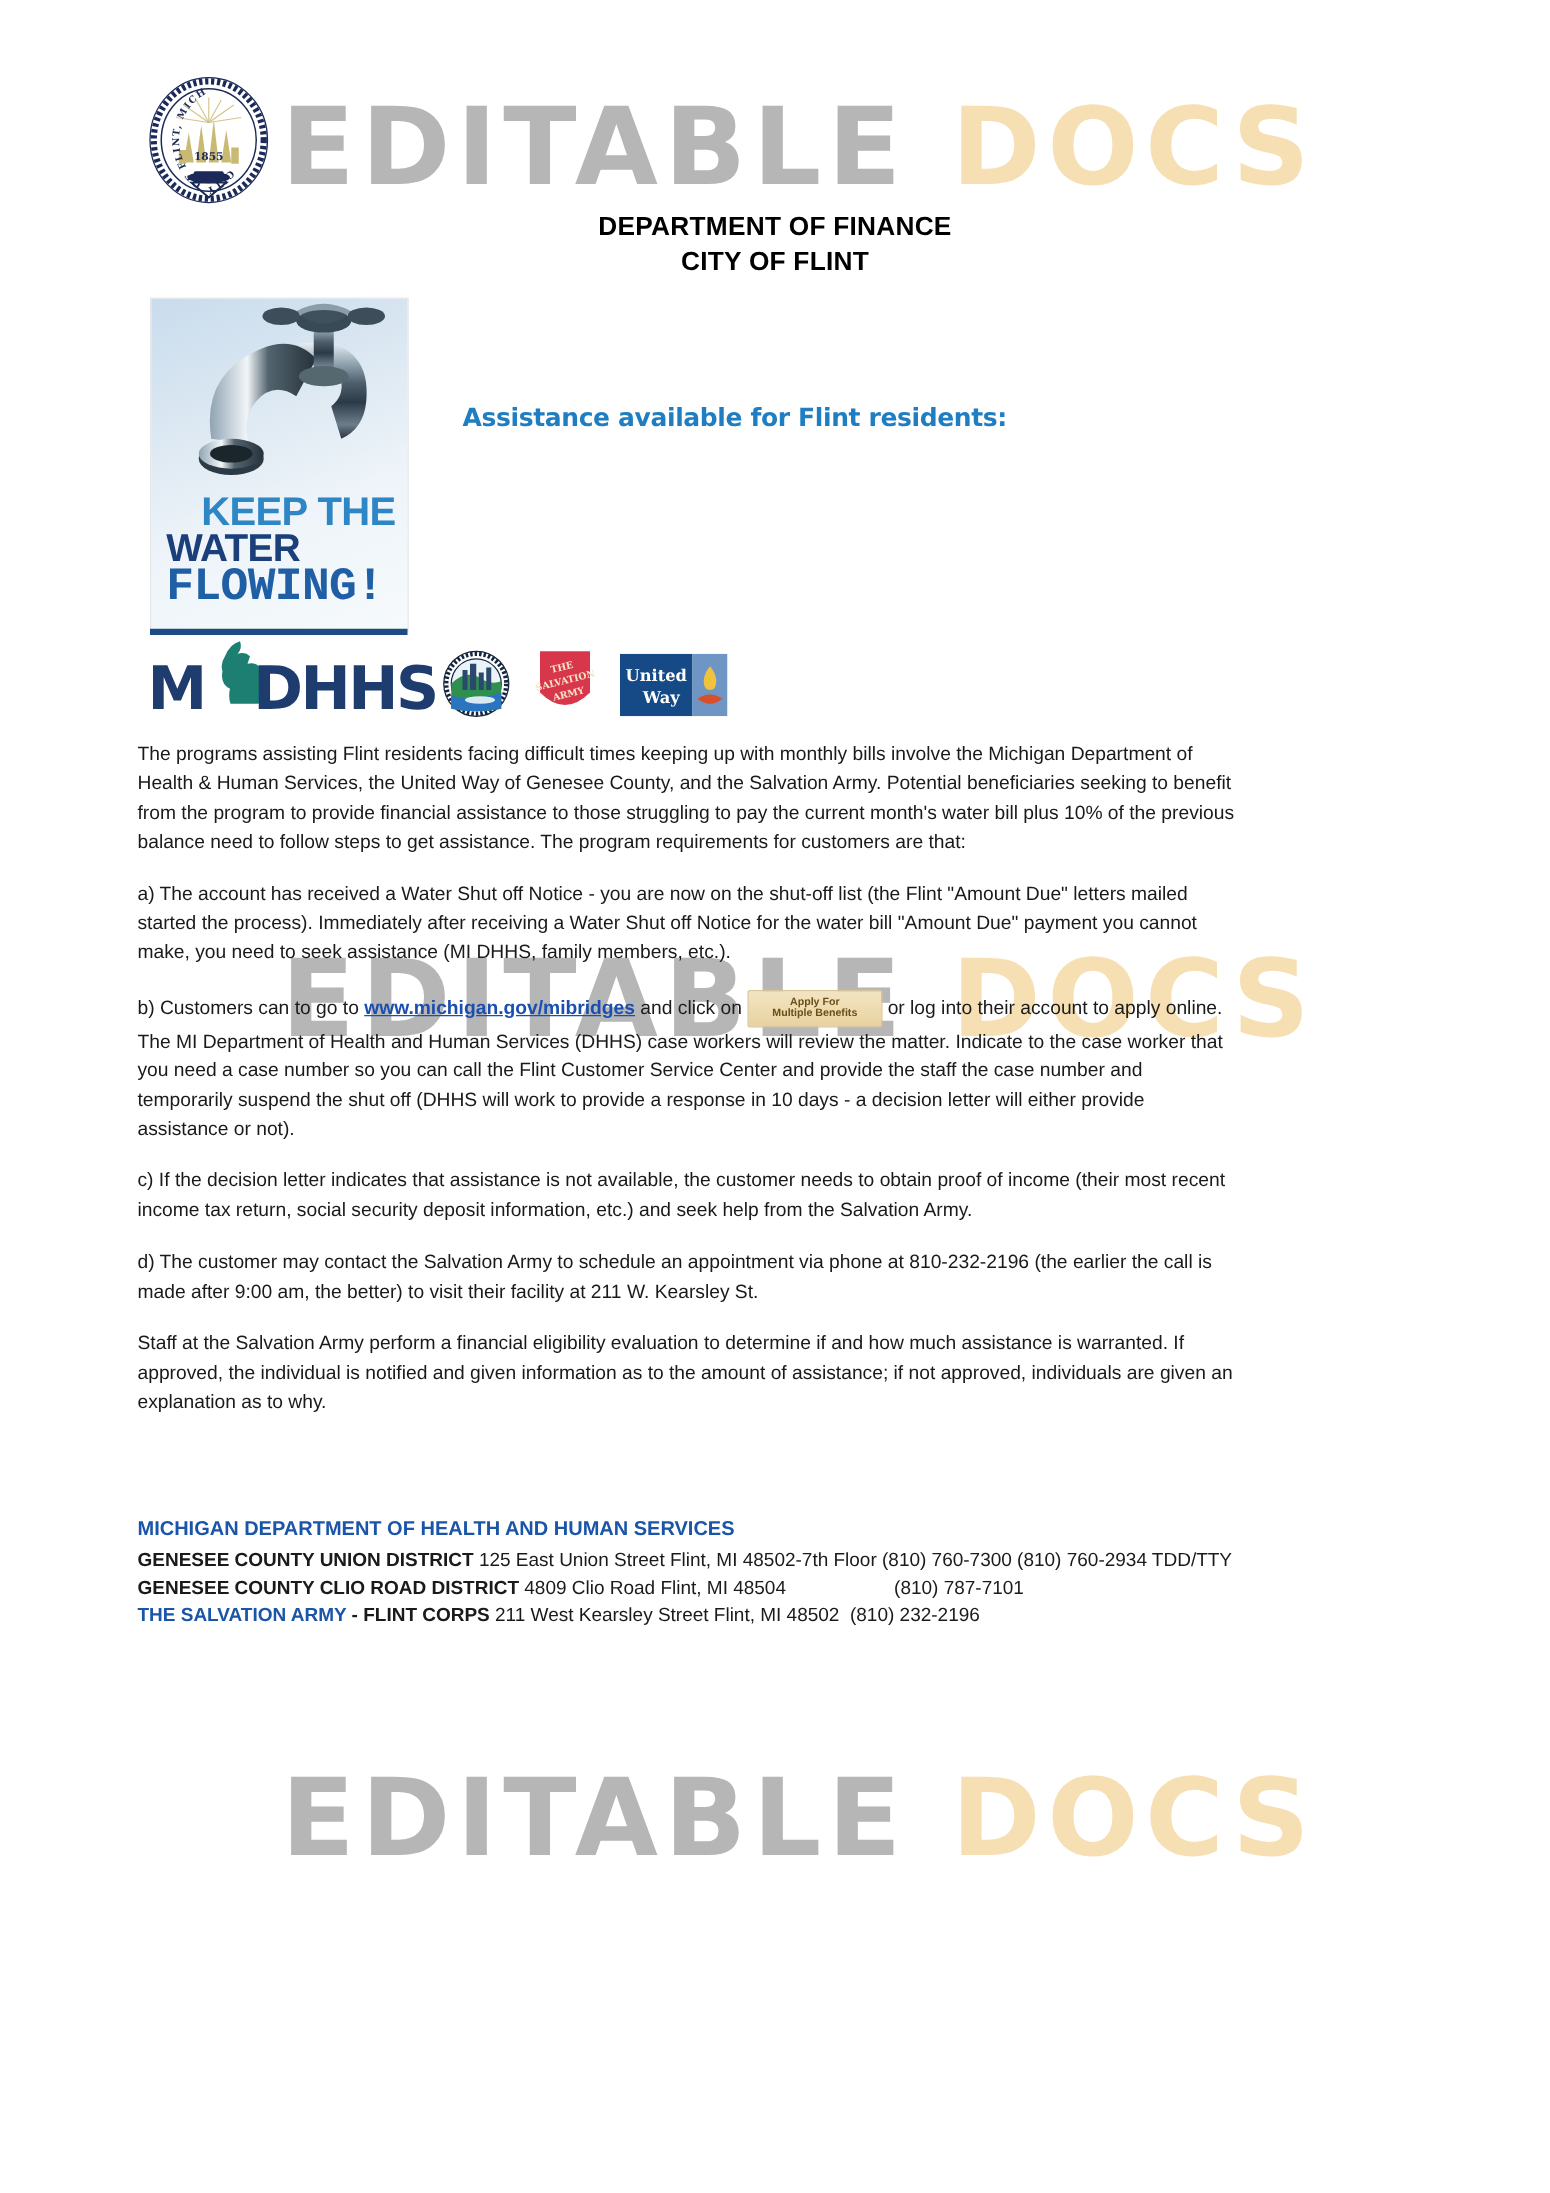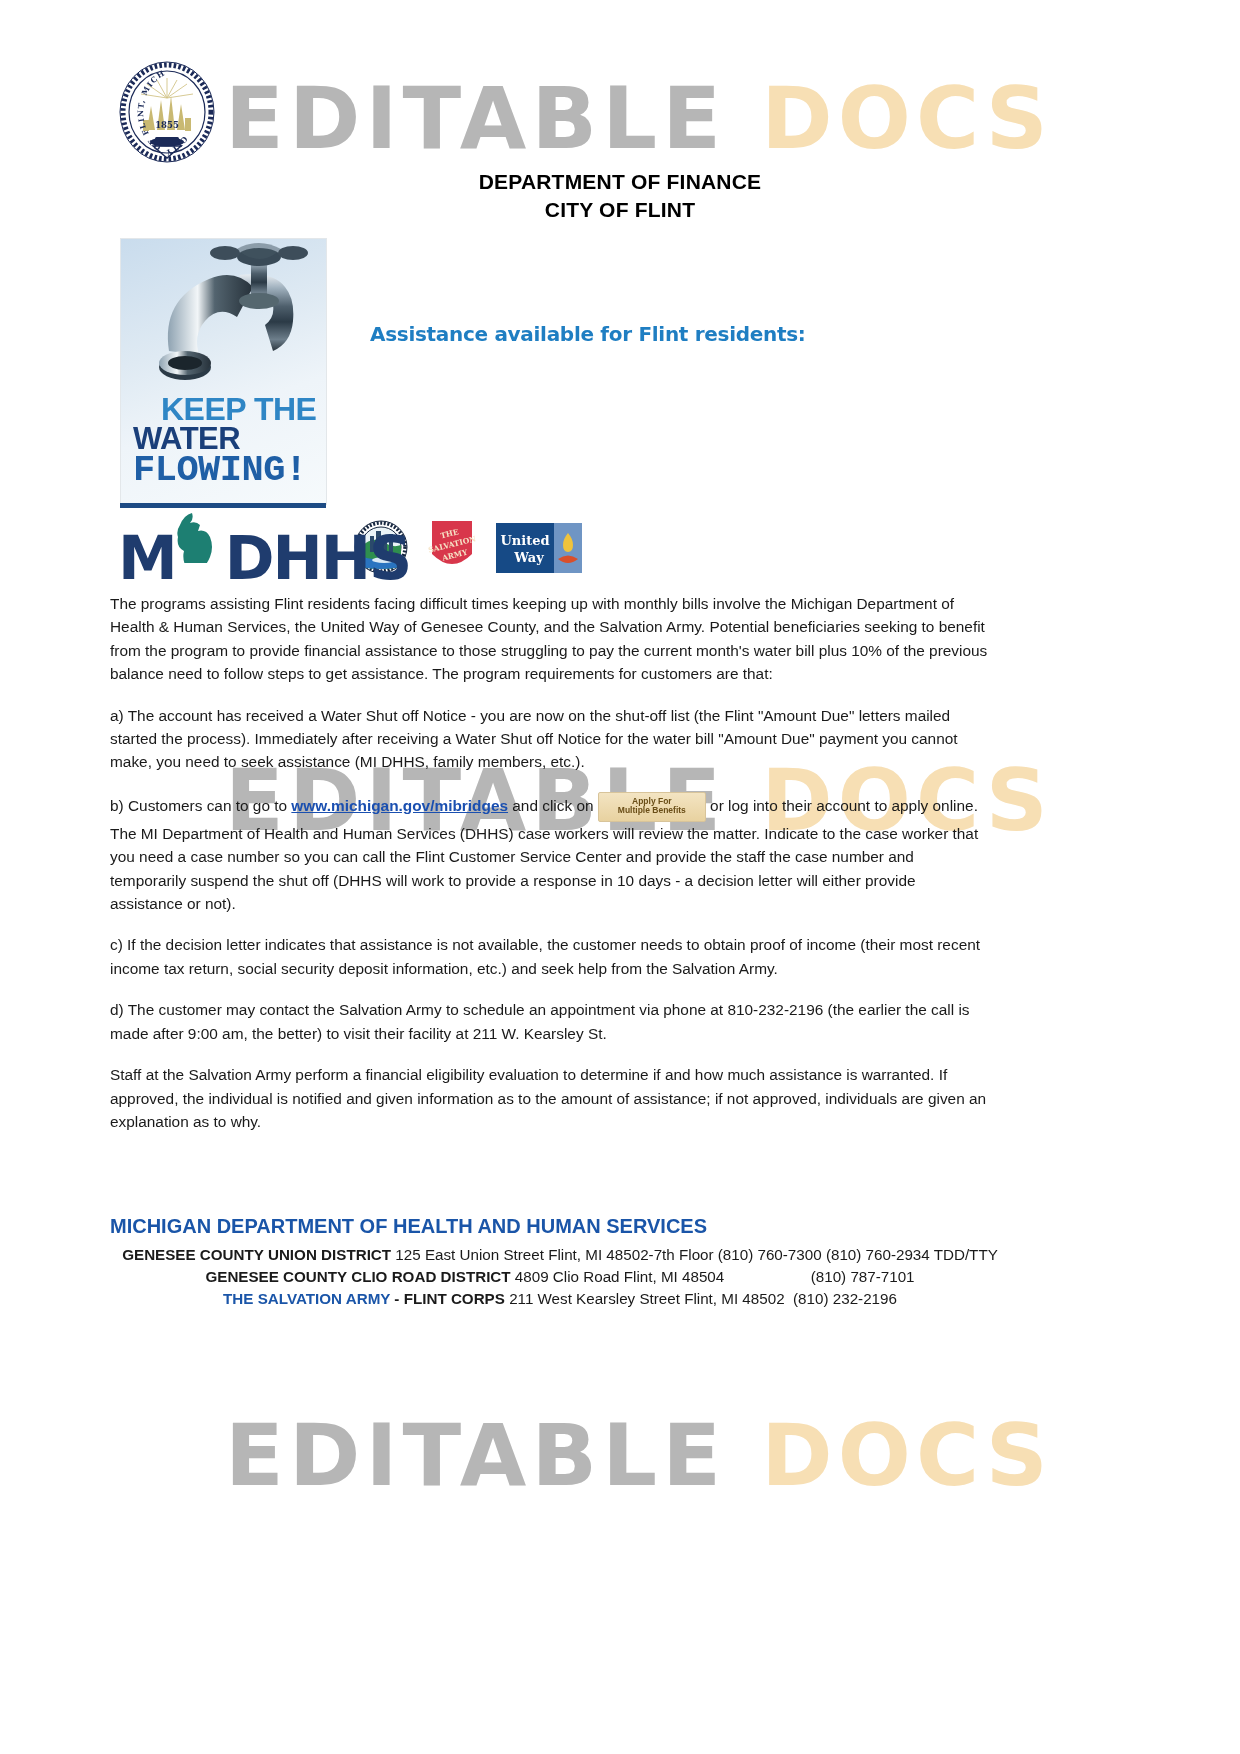--- a/index.html
+++ b/index.html
@@ -46,43 +46,43 @@
   .hero{position:absolute;left:370px;top:288px;width:560px;}
   .hero h1{margin:0;font-size:31px;line-height:1.28;font-weight:700;color:#1c4a92;
            font-family:"DejaVu Sans", sans-serif;letter-spacing:-.3px;}
   .hero h2{margin:34px 0 0 0;font-size:20px;line-height:1.25;font-weight:700;color:#1f7ec2;
            font-family:"DejaVu Sans", sans-serif;letter-spacing:-.3px;}
 
   
   .logos{position:absolute;left:118px;top:515px;display:flex;align-items:flex-end;gap:20px;}
   .logo-mdhhs{position:relative;width:216px;height:62px;}
   .logo-mdhhs .mi{position:absolute;left:56px;top:-4px;width:46px;height:52px;}
-  .logo-mdhhs .txt{position:absolute;left:0;top:8px;font-size:60px;font-weight:700;
+  .logo-mdhhs .txt{position:absolute;left:0;top:8px;font-size:48px;font-weight:700;
                    color:#1f3c6e;font-family:"DejaVu Sans", sans-serif;letter-spacing:-2px;}
   .logo-seal{width:54px;height:54px;margin-bottom:3px;}
   .logo-sa{width:48px;height:56px;margin-bottom:3px;}
   .logo-uw{width:86px;height:50px;margin-bottom:4px;}
 
   
   .body{position:absolute;left:110px;top:592px;width:880px;
         font-family:"Liberation Sans", sans-serif;font-size:15.4px;line-height:1.52;color:#1a1a1a;}
   .body p{margin:0 0 18px 0;text-align:left;}
   .body a{color:#1a4fb0;text-decoration:underline;font-weight:bold;}
   .inline-btn{display:inline-block;vertical-align:middle;width:108px;height:30px;
               border:1px solid #d8c49a;border-radius:2px;
               background:linear-gradient(180deg,#f3e4c2 0%,#e8d2a0 100%);
               color:#6a4e17;font-size:8.5px;font-weight:700;line-height:1.1;
               text-align:center;padding-top:4px;box-sizing:border-box;
               font-family:"Liberation Sans", sans-serif;}
 
   
   .contacts{position:absolute;left:110px;top:1212px;width:900px;
             font-family:"Liberation Sans", sans-serif;font-size:15.2px;line-height:1.45;color:#1a1a1a;}
-  .c-head{color:#1a55a8;font-weight:700;font-size:20px;margin-bottom:3px;}
-  .c-row{margin:0;text-align:center;}
+  .c-head{color:#1a55a8;font-weight:700;font-size:16px;margin-bottom:3px;}
+  .c-row{margin:0;}
   .c-b{font-weight:700;}
   .c-blue{color:#1a55a8;font-weight:700;}
   .c-sp{display:inline-block;width:78px;}
 </style>
 </head>
 <body>
 
 <div class="page">
 
   <div class="wm wm-top">

